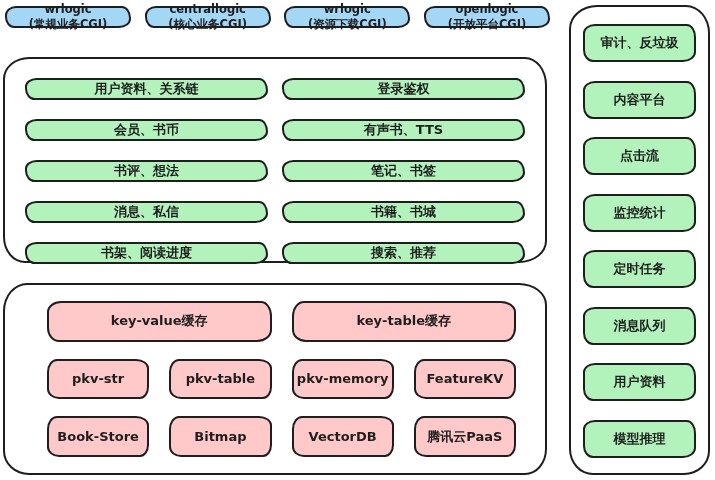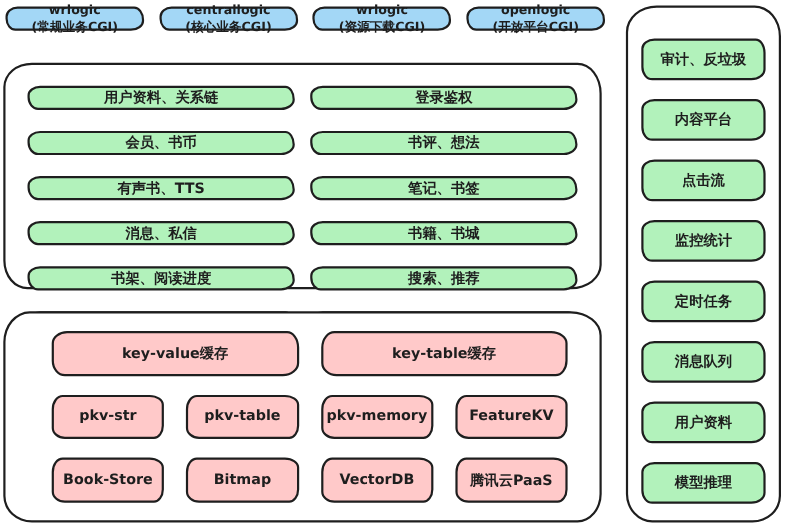--- a/index.html
+++ b/index.html
@@ -55,21 +55,21 @@
     border-radius: 24px 28px 22px 26px / 28px 22px 26px 24px;
     padding: 16px 29px 16px 42px;
     display: grid;
     grid-template-columns: repeat(4, 1fr);
     grid-template-rows: repeat(3, 1fr);
     gap: 17px 20px;
   }
   .frame.services {
     left: 569px; top: 5px; width: 141px; height: 470px;
     border-radius: 28px 24px 26px 24px / 24px 28px 24px 26px;
-    padding: 28px 12px 15px 12px;
+    padding: 17px 12px 15px 12px;
     display: flex; flex-direction: column; justify-content: space-between;
   }
 
   
   .node {
     border: 2px solid var(--stroke);
     display: flex; align-items: center; justify-content: center;
     font-size: 13px; font-weight: 600;
     text-align: center;
     white-space: nowrap;
@@ -107,22 +107,22 @@
     <div class="cgi-box">
       <span>openlogic</span>
       <span>(开放平台CGI)</span>
     </div>
   </div>
 
   <div class="frame business">
     <div class="node green">用户资料、关系链</div>
     <div class="node green">登录鉴权</div>
     <div class="node green">会员、书币</div>
+    <div class="node green">有声书、TTS</div>
     <div class="node green">书评、想法</div>
-    <div class="node green">有声书、TTS</div>
     <div class="node green">笔记、书签</div>
     <div class="node green">消息、私信</div>
     <div class="node green">书籍、书城</div>
     <div class="node green">书架、阅读进度</div>
     <div class="node green">搜索、推荐</div>
     <div class="node green">数据中心</div>
     <div class="node green">推送</div>
   </div>
 
   <div class="frame storage">

